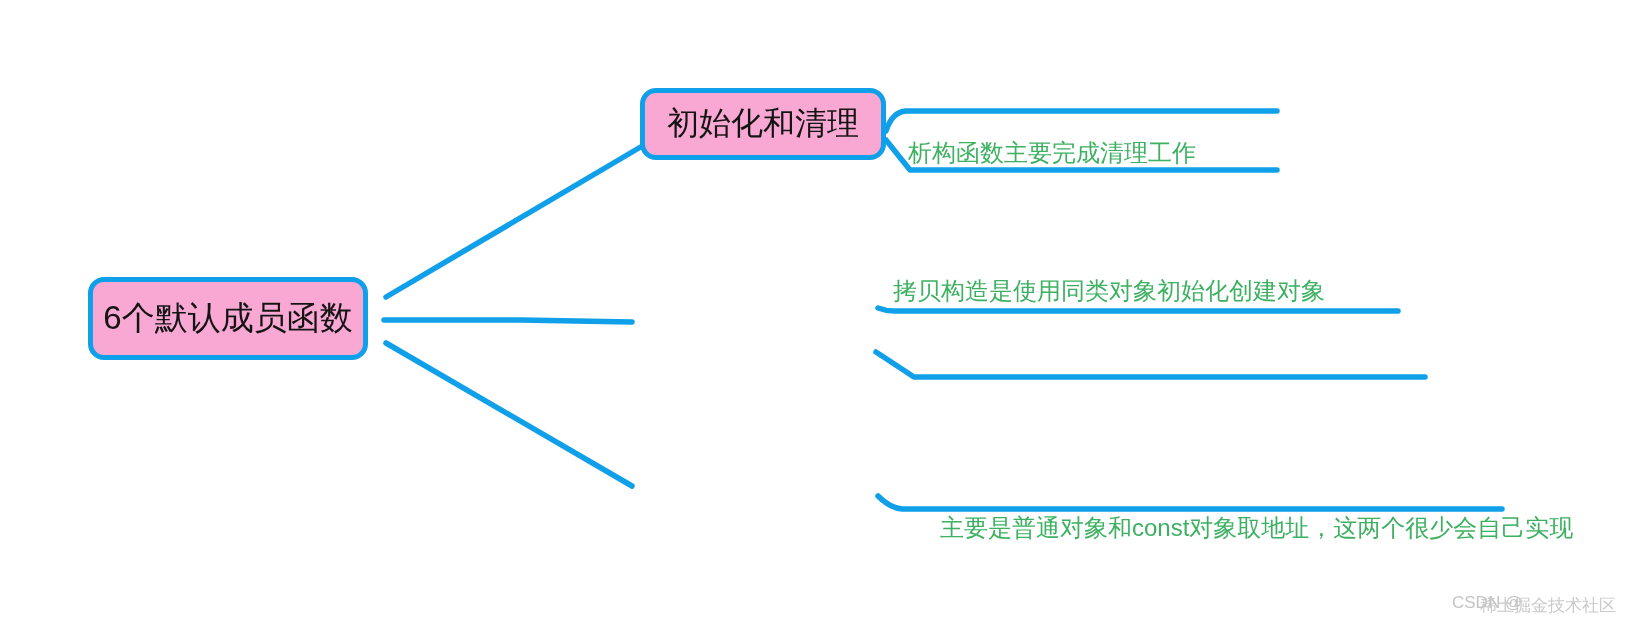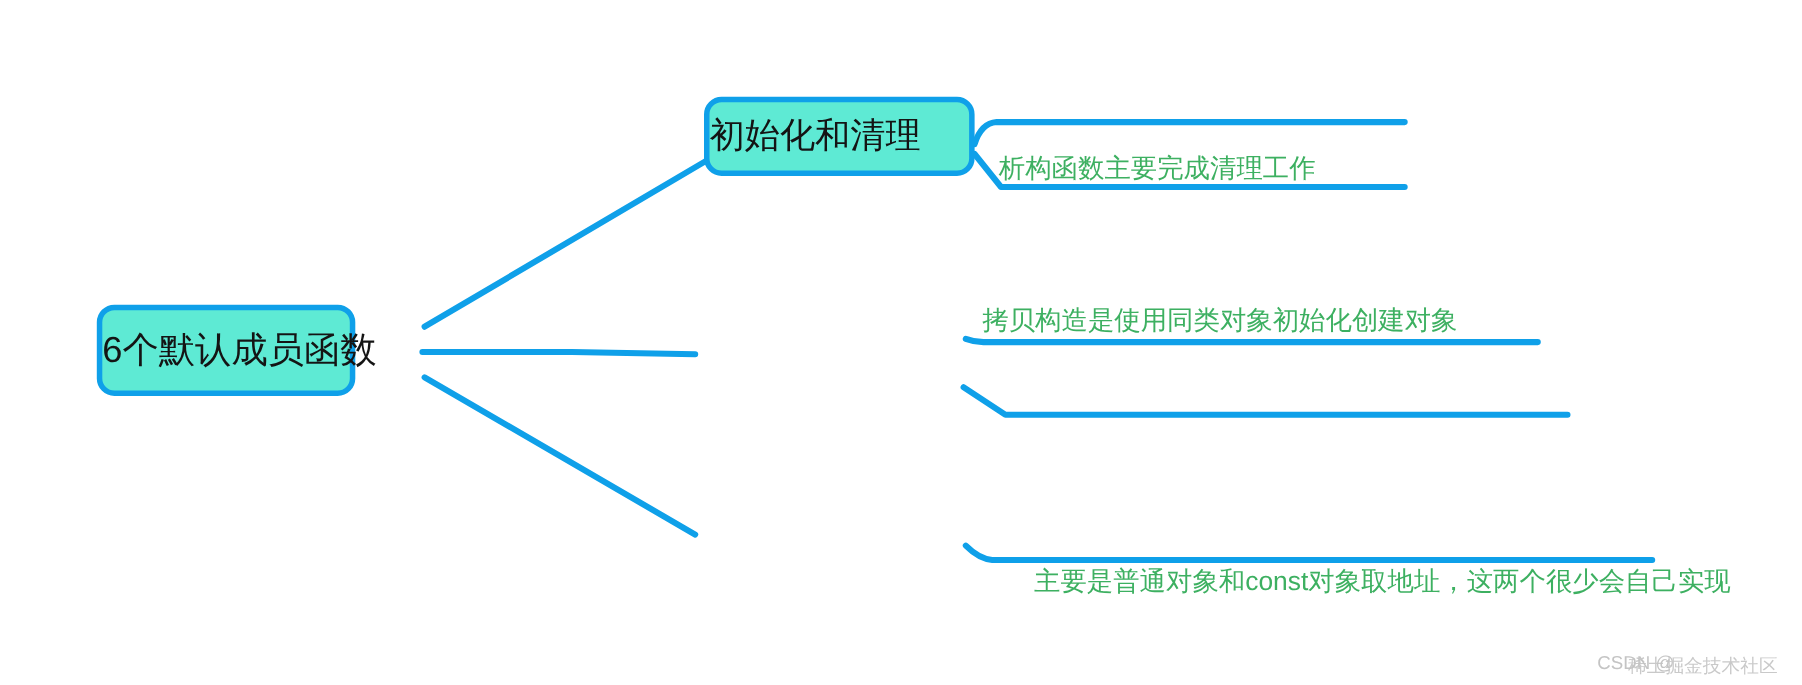--- a/index.html
+++ b/index.html
@@ -28,23 +28,24 @@
     fill: none;
     stroke: var(--line);
     stroke-width: 5.5;
     stroke-linecap: round;
     stroke-linejoin: round;
   }
   .node {
     position: absolute;
     display: flex;
     align-items: center;
+    justify-content: center;
     border: 5px solid var(--line);
     border-radius: 16px;
-    background: #5eead4;
+    background: #f9a8d4;
     color: var(--node-text);
     white-space: nowrap;
     cursor: default;
   }
   .node.root { font-size: 33px; }
   .node.branch { font-size: 32px; }
   .leaf {
     position: absolute;
     color: var(--leaf-text);
     font-size: 24px;
@@ -80,21 +81,21 @@
 
     <path d="M886,131 Q892,112 906,111 L1277,111"></path>
     <path d="M886,140 L910,170 L1277,170"></path>
 
     <path d="M878,308 Q886,311 894,311 L1398,311"></path>
     <path d="M876,352 L914,377 L1425,377"></path>
 
     <path d="M878,496 Q890,508 902,509 L1502,509"></path>
   </svg>
 
-  <div class="node root" style="left:88px; top:277px; width:235px; height:83px;">
+  <div class="node root" style="left:88px; top:277px; width:280px; height:83px;">
     <span>6个默认成员函数</span>
   </div>
 
   <div class="node branch" style="left:640px; top:88px; width:246px; height:72px;">
     <span>初始化和清理</span>
   </div>
 
 
 
 

